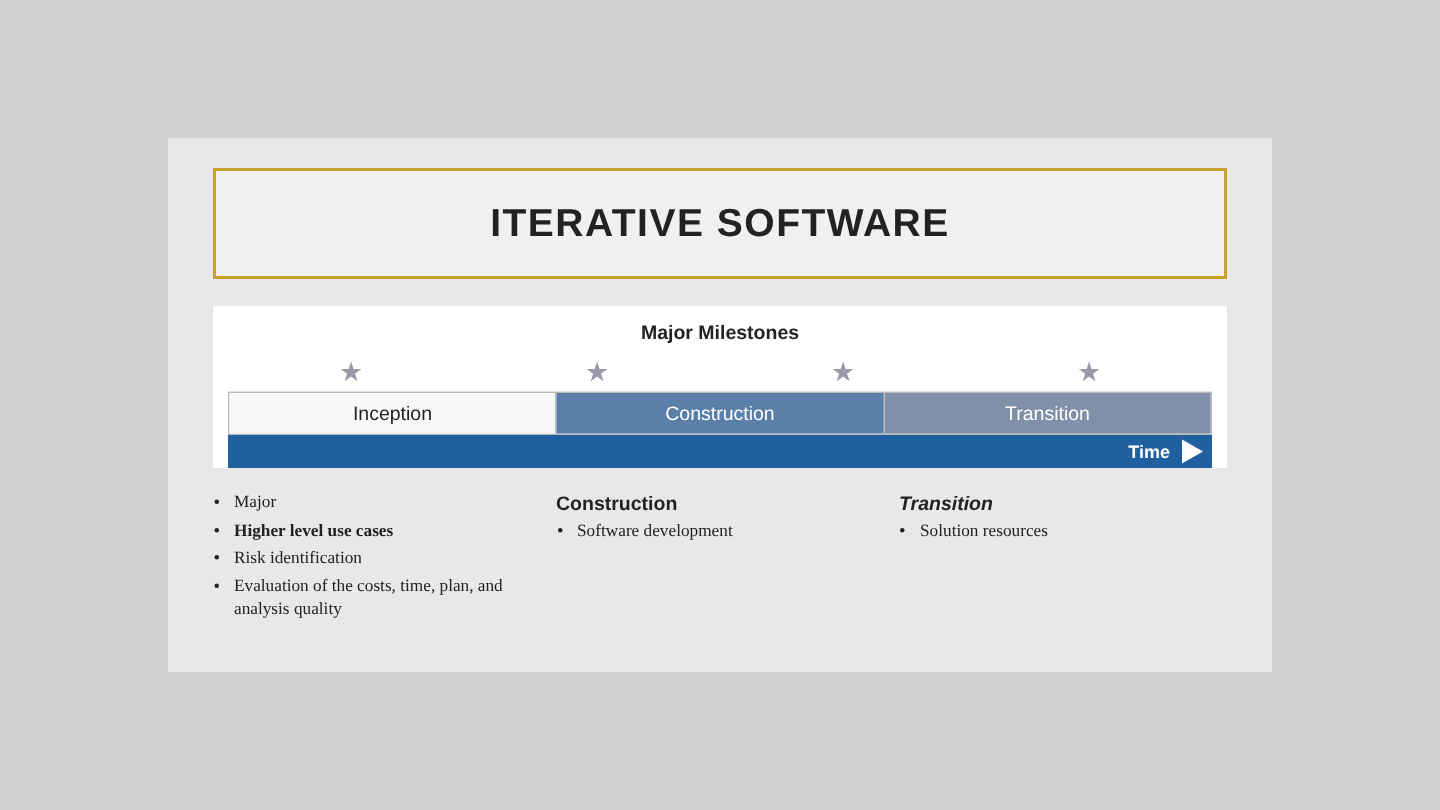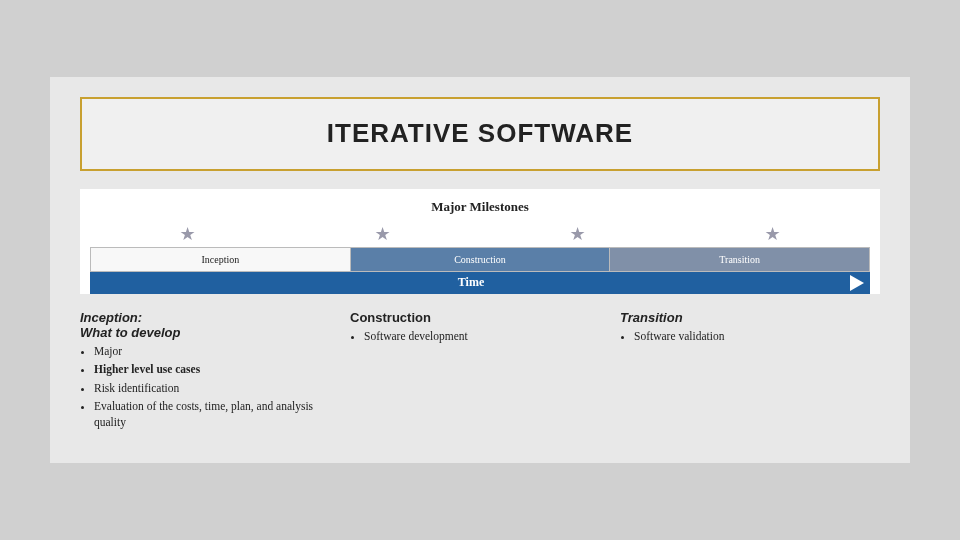--- a/index.html
+++ b/index.html
@@ -9,21 +9,21 @@
       font-family: Arial, sans-serif;
       width: 960px;
       height: 540px;
       display: flex;
       align-items: center;
       justify-content: center;
       overflow: hidden;
     }
 
     .slide {
-      width: 860px;
+      width: 736px;
       background: #e8e8e8;
       padding: 20px 30px 30px 30px;
     }
 
     
     .title-box {
       border: 2px solid #c8a030;
       text-align: center;
       padding: 18px 20px;
       margin-bottom: 18px;
@@ -36,21 +36,20 @@
       color: #222;
       letter-spacing: 1px;
       line-height: 1.3;
     }
 
     
     .milestones-section {
       background: white;
       padding: 10px 10px 0 10px;
       margin-bottom: 0;
-      font-family: Liberation Serif, serif;
     }
 
     .milestones-label {
       text-align: center;
       font-weight: bold;
       font-size: 13px;
       margin-bottom: 6px;
       color: #222;
     }
 
@@ -58,21 +57,21 @@
       display: flex;
       align-items: stretch;
       position: relative;
       border: 1px solid #bbb;
     }
 
     .phase-cell {
       flex: 1;
       text-align: center;
       padding: 6px 4px;
-      font-size: 10px;
+      font-size: 13px;
       color: #222;
       border-right: 1px solid #bbb;
       background: #f8f8f8;
       position: relative;
     }
 
     .phase-cell:last-child {
       border-right: none;
     }
 
@@ -101,21 +100,21 @@
       flex: 1;
       text-align: center;
     }
 
     .time-label {
       color: white;
       font-size: 12px;
       font-weight: bold;
       margin-right: 8px;
       flex: 1;
-      text-align: center;
+      text-align: right;
     }
 
     .time-arrow {
       width: 0;
       height: 0;
       border-top: 8px solid transparent;
       border-bottom: 8px solid transparent;
       border-left: 14px solid white;
     }
 
@@ -205,39 +204,38 @@
 
     <div class="time-container">
       <div class="time-label">Time</div>
       <div class="time-arrow"></div>
     </div>
   </div>
 
   <div class="columns-row">
 
     <div class="col">
-      <div class="col-title"><em>Inception:<br>What to develop</em></div>
       <ul>
         <li>Major</li>
         <li><strong>Higher level use cases</strong></li>
         <li>Risk identification</li>
         <li>Evaluation of the costs, time, plan, and analysis quality</li>
       </ul>
     </div>
 
 
     <div class="col">
       <div class="col-title construction-title"><strong>Construction</strong></div>
       <ul>
         <li>Software development</li>
       </ul>
     </div>
 
     <div class="col">
       <div class="col-title transition-title"><em>Transition</em></div>
       <ul>
-        <li>Software validation</li>
+        <li>Solution resources</li>
       </ul>
     </div>
 
   </div>
 
 </div>
 
 </body></html>

